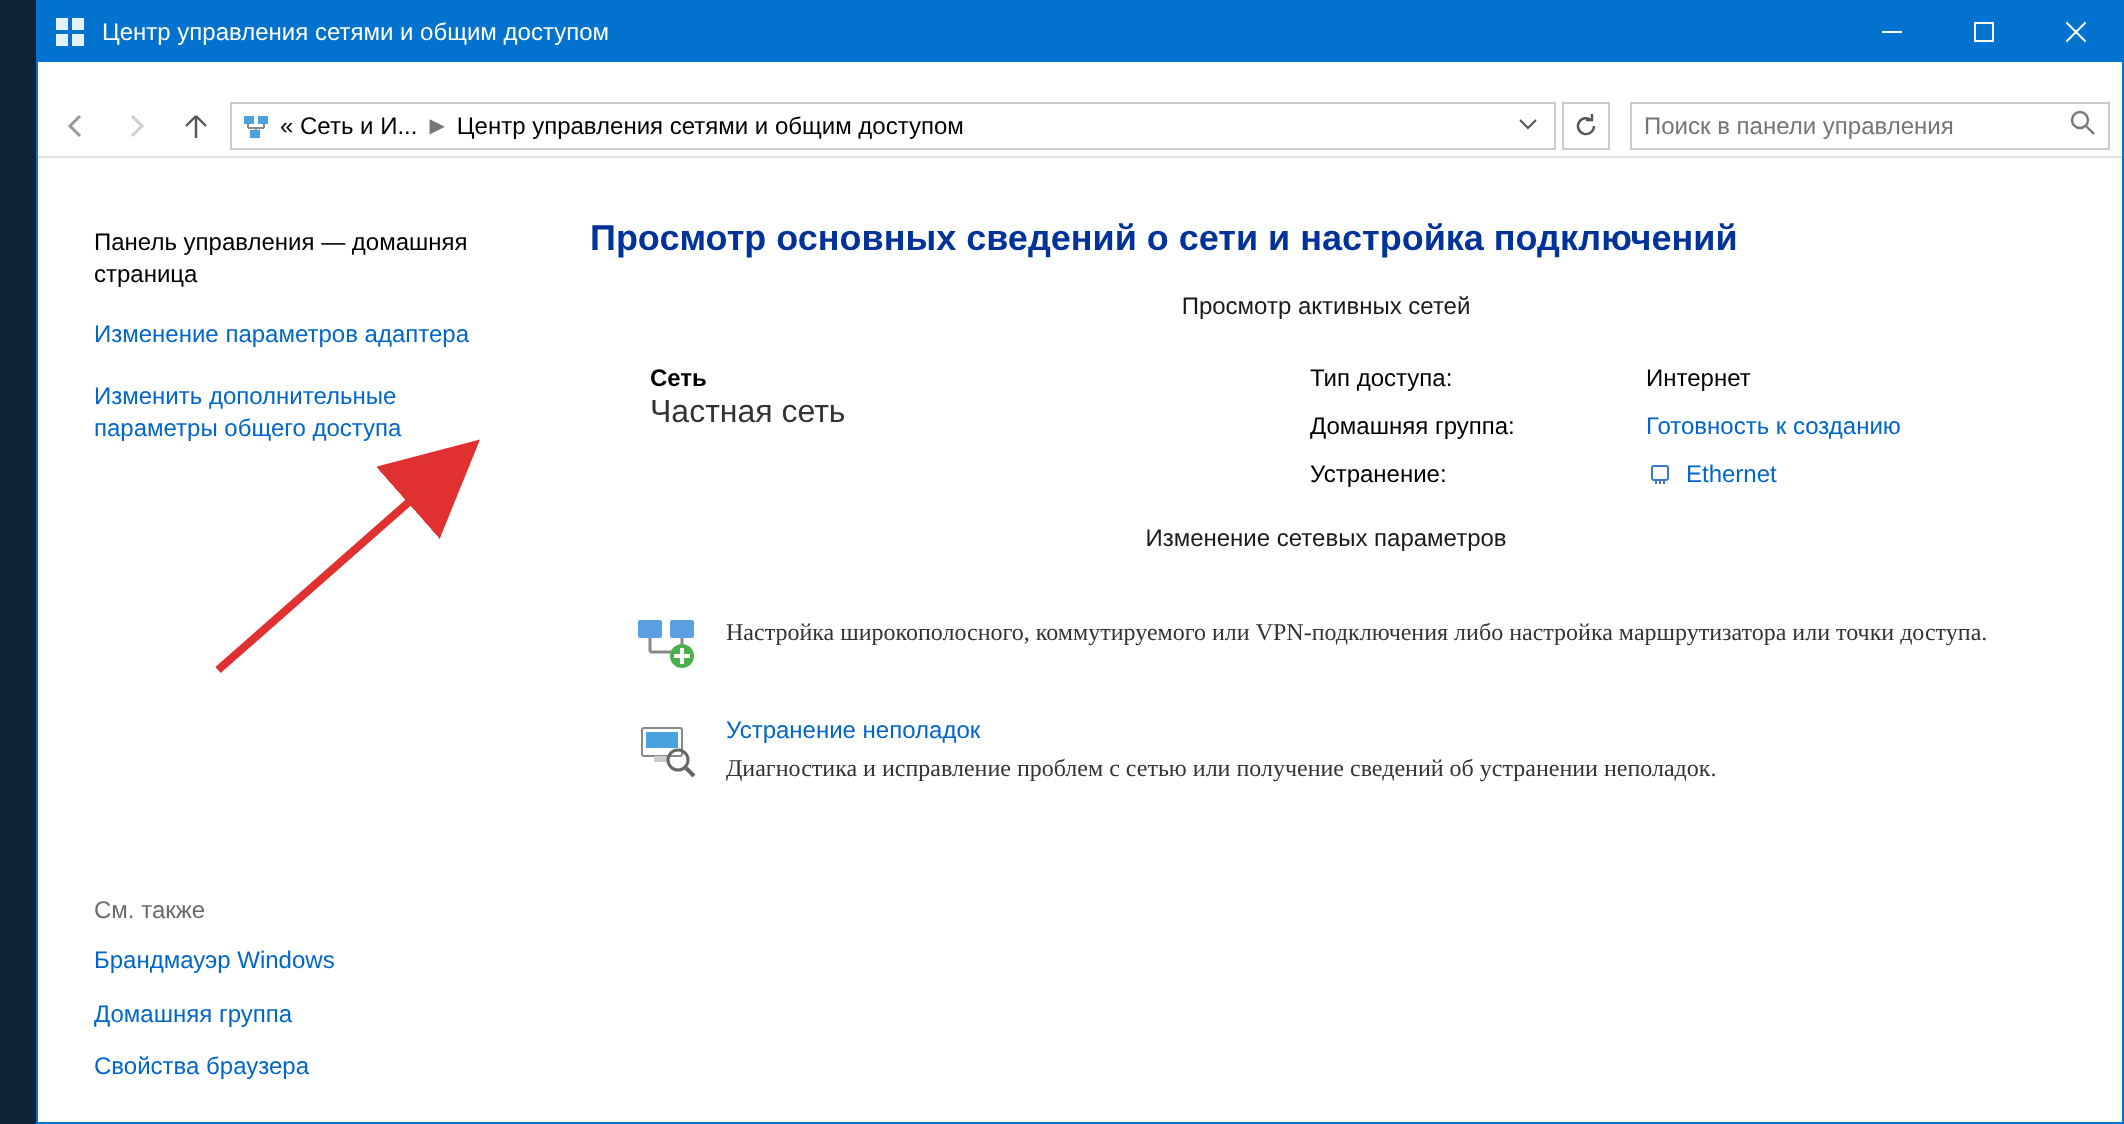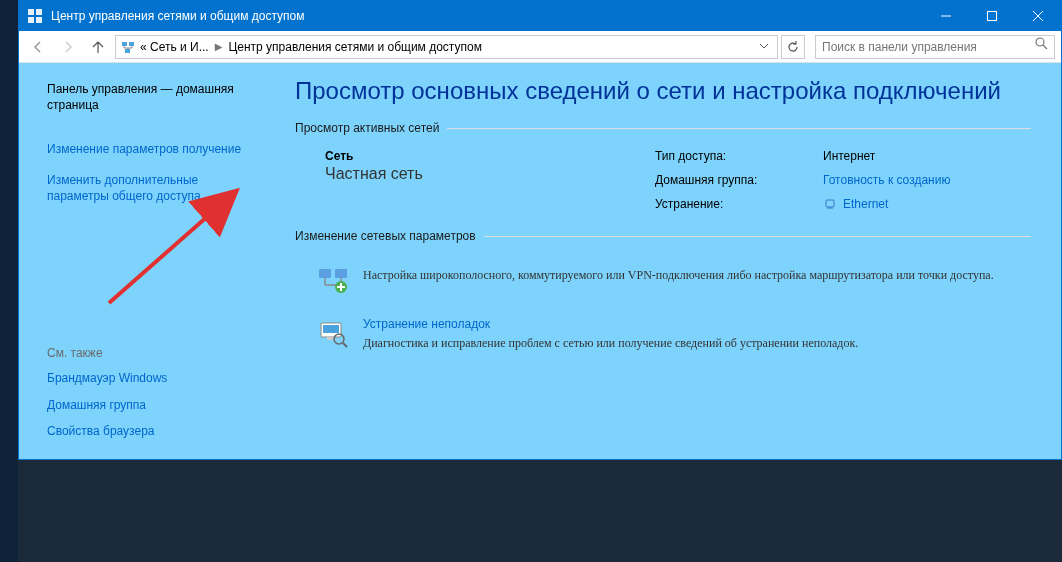--- a/index.html
+++ b/index.html
@@ -10,25 +10,26 @@
     width: 1062px;
     height: 562px;
     overflow: hidden;
     position: relative;
   }
   .window {
     position: absolute;
     left: 18px;
     top: 0;
     width: 1044px;
-    height: 460px;
-    background: #7dd3fc;
+    height: 562px;
+    background: #ffffff;
     border: 1px solid #0173cf;
     display: flex;
     flex-direction: column;
+    gap: 16px;
   }
   .titlebar {
     height: 30px;
     background: #0173cf;
     color: #fff;
     display: flex;
     align-items: center;
     padding: 0 0 0 8px;
     font-size: 12px;
   }
@@ -57,46 +58,46 @@
     gap:4px; overflow:hidden; white-space:nowrap;
   }
   .addr .crumb-icon { width:16px; height:16px; display:inline-flex; align-items:center; justify-content:center; }
   .addr .sep { color:#777; padding:0 2px; font-size:10px; }
   .addr .crumb { color:#000; }
   .addr .spacer { flex:1; }
   .addr .drop { color:#555; padding:0 4px; }
   .refresh-btn { width:24px; height:24px; display:flex; align-items:center; justify-content:center; border:1px solid #ccc; margin-left:-1px; }
   .search {
     width:240px; height:24px; border:1px solid #ccc; margin-left:6px;
-    display:flex; padding:0 6px; color:#777;
+    display:flex; align-items:center; padding:0 6px; color:#777;
   }
   .search input { border:none; outline:none; flex:1; font-size:12px; color:#777; background:transparent; }
   .search .sicon { color:#555; }
 
   .body {
     flex:1; display:flex; overflow:hidden; position:relative;
   }
   .sidebar {
     width: 258px;
     padding: 18px 14px 10px 28px;
     display:flex; flex-direction:column;
     font-size:12px;
     color:#000;
   }
   .sidebar a { color:#0066cc; text-decoration:none; display:block; margin-bottom:14px; line-height:1.35; }
-  .sidebar .home { color:#000; margin-bottom:28px; line-height:1.35; }
+  .sidebar .home { color:#000; margin-bottom:14px; line-height:1.35; }
   .sidebar .seealso-block { margin-top:auto; }
   .sidebar .seealso { color:#6b6b6b; margin-bottom:10px; }
   .sidebar .seealso-block a { margin-bottom:10px; }
 
   .main {
     flex:1; padding: 14px 30px 10px 18px; overflow:auto;
   }
-  .main h1 { color:#003399; font-weight:400; font-size:24px; margin-bottom:16px; }
-  .section-title { color:#1a1a1a; font-size:12px; position:relative; margin:8px 0 14px; display:flex; align-items:center; gap:8px; }
+  .main h1 { color:#003399; font-weight:700; font-size:18px; margin-bottom:16px; }
+  .section-title { color:#1a1a1a; font-size:12px; position:relative; margin:8px 0 14px; display:flex; align-items:center; gap:8px;flex-direction:column; }
   .section-title .line { flex:1; height:1px; background:#ddd; }
 
   .networks { display:flex; padding: 0 0 10px 30px; align-items:flex-start; }
   .net-left { flex:0 0 330px; }
   .net-name { font-weight:700; font-size:12px; }
   .net-type { font-size:16px; color:#333; margin-top:2px; }
   .net-right { flex:1; display:grid; grid-template-columns: 160px 1fr; row-gap:10px; column-gap:8px; font-size:12px; }
   .net-right .lbl { color:#000; }
   .net-right a { color:#0066cc; text-decoration:none; }
   .net-right .conn-cell { display:flex; align-items:center; gap:6px; }
@@ -205,21 +206,21 @@
             <line x1="9" y1="9" x2="13" y2="13" stroke="#777" stroke-width="1.2"></line>
           </svg>
       </span>
     </div>
   </div>
 
   <div class="body">
 
     <div class="sidebar">
       <div class="home">Панель управления — домашняя страница</div>
-      <a href="#">Изменение параметров получение</a>
+      <a href="#">Изменение параметров адаптера</a>
       <a href="#">Изменить дополнительные параметры общего доступа</a>
       <div class="seealso-block">
         <div class="seealso">См. также</div>
         <a href="#">Брандмауэр Windows</a>
         <a href="#">Домашняя группа</a>
         <a href="#">Свойства браузера</a>
       </div>
     </div>
 
     <div class="main">

